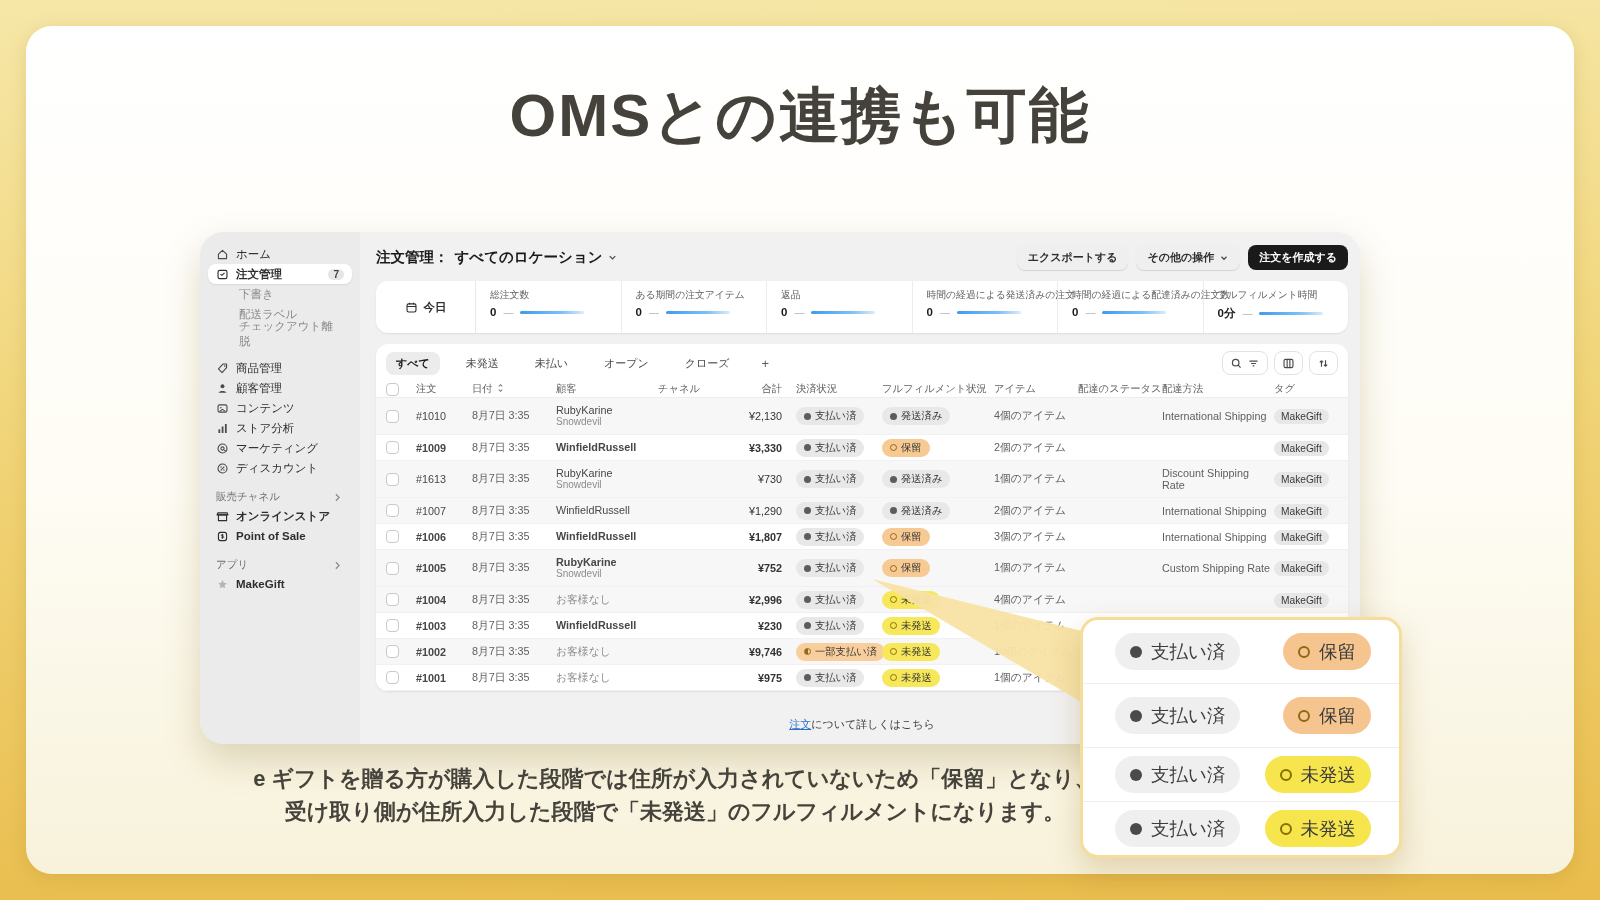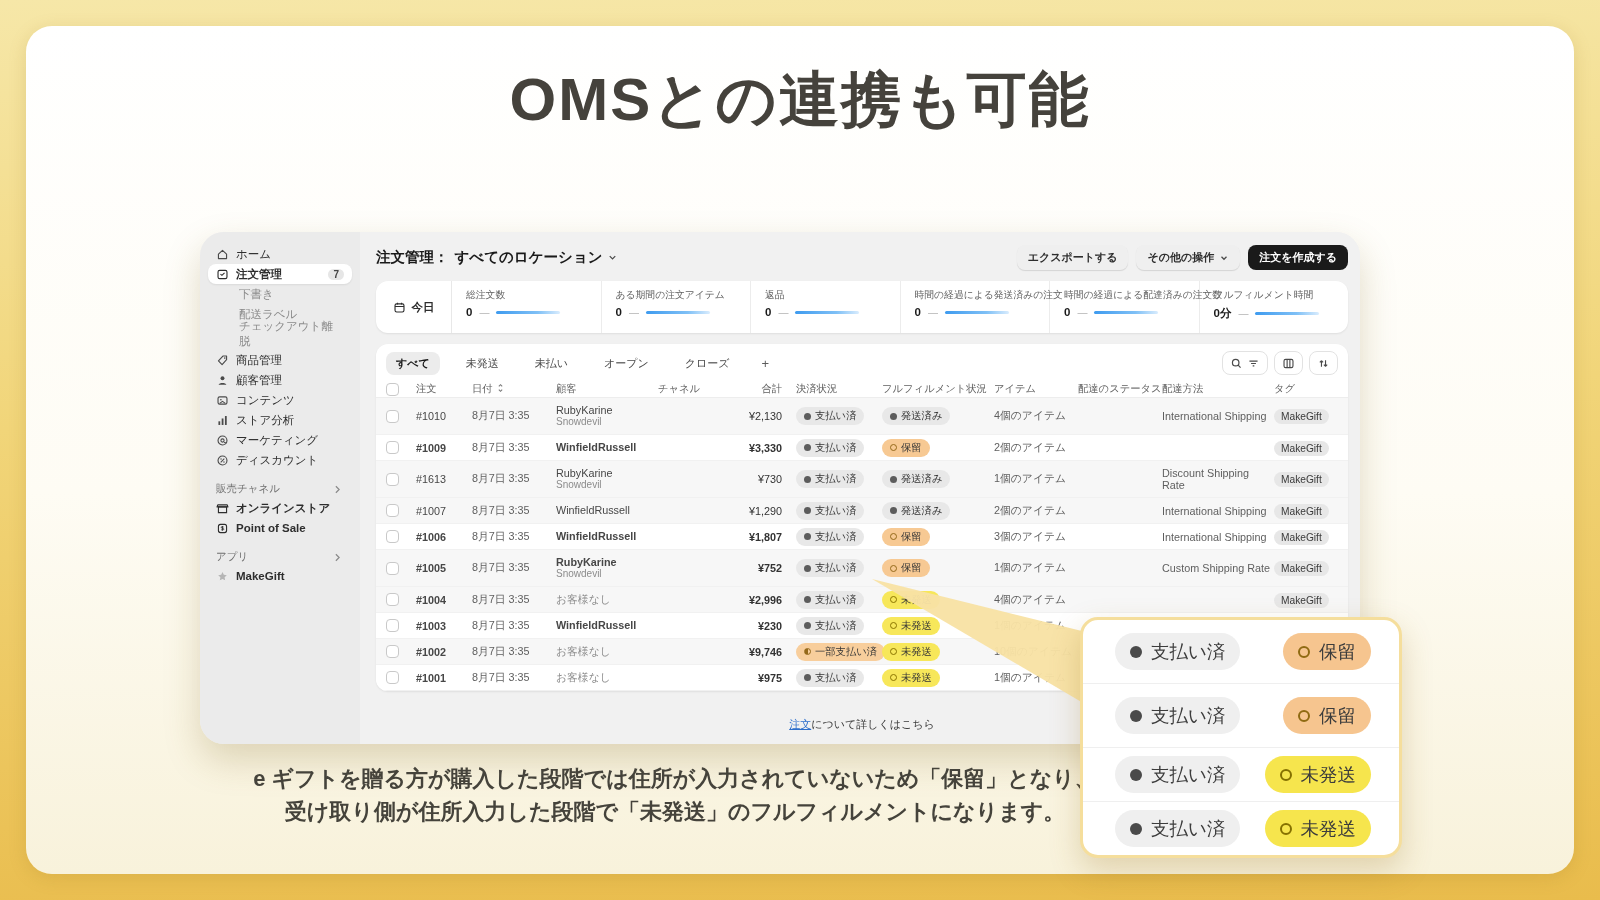--- a/index.html
+++ b/index.html
@@ -3,21 +3,21 @@
 <meta charset="utf-8">
 <style>
   * { margin:0; padding:0; box-sizing:border-box; }
   html,body { width:1600px; height:900px; font-family:"Liberation Sans","DejaVu Sans",sans-serif; }
   body { position:relative; overflow:hidden; background:linear-gradient(178deg,#F6E7A8 0%,#F1D579 45%,#E9BC4C 100%); }
 
   .inner-card { position:absolute; inset:26px; border-radius:26px;
     background:linear-gradient(180deg,#FFFFFF 0%,#FEFCF4 55%,#F8F2DB 100%);
     box-shadow:0 4px 18px rgba(150,110,30,.18); }
 
-  .main-title { position:absolute; left:0; right:0; top:60px; text-align:center;
+  .main-title { position:absolute; left:0; right:0; top:76px; text-align:center;
     font-size:60px; font-weight:800; color:#45423C; letter-spacing:2px; z-index:2; }
 
   
   .admin { position:absolute; left:200px; top:232px; width:1160px; height:512px;
     border-radius:24px; overflow:hidden; display:flex; z-index:1;
     box-shadow:0 16px 36px rgba(120,90,20,.22); background:#F1F1F1; }
 
   
   .sidebar { width:160px; background:#EBEBEB; padding:12px 8px; flex-shrink:0; font-size:11.5px; color:#2E2E2E; }
   .s-item { display:flex; align-items:center; gap:7px; padding:3px 8px; border-radius:8px; height:20px; cursor:default; }
@@ -36,21 +36,21 @@
   .chev { width:11px; height:11px; margin-left:4px; }
   .m-actions { margin-left:auto; display:flex; gap:8px; align-items:center; }
   .btn { border:none; border-radius:8px; padding:5px 11px; font-size:11px; font-weight:600; cursor:pointer;
     font-family:inherit; display:inline-flex; align-items:center; gap:5px; }
   .btn-light { background:#EFEFEF; color:#2E2E2E; box-shadow:0 1px 1px rgba(0,0,0,.12); }
   .btn-dark { background:#1A1A1A; color:#FFFFFF; }
 
   
   .stats { margin-top:11px; background:#FFFFFF; border-radius:12px; box-shadow:0 1px 2px rgba(0,0,0,.08);
     display:flex; align-items:stretch; height:52px; }
-  .today { width:76px; display:flex; align-items:center; justify-content:center; gap:6px;
+  .today { width:100px; display:flex; align-items:center; justify-content:center; gap:6px;
     font-size:11.5px; font-weight:600; color:#2E2E2E; border-right:1px solid #E8E8E8; cursor:pointer; }
   .metric { flex:1; padding:8px 14px 6px; border-right:1px solid #ECECEC; min-width:0; }
   .metric:last-child { border-right:none; }
   .metric .lbl { font-size:9.8px; color:#616161; white-space:nowrap; }
   .vrow { display:flex; align-items:center; gap:7px; margin-top:4px; }
   .vrow .val { font-size:11.5px; font-weight:700; color:#1A1A1A; }
   .vrow .dash { font-size:10px; color:#B3B3B3; }
   .spark { flex:1; max-width:64px; min-width:38px; height:3px; border-radius:2px;
     background:linear-gradient(90deg,#3E9BEF 0%,#7FC0F6 65%,#D9ECFD 100%); }
 
@@ -149,21 +149,21 @@
     </div>
     <div class="s-item s-sub">
         <span>下書き</span>
       </div>
     <div class="s-item s-sub">
         <span>配送ラベル</span>
       </div>
     <div class="s-item s-sub">
         <span>チェックアウト離脱</span>
       </div>
-    <div class="s-item" style="margin-top:6px">
+    <div class="s-item" style="margin-top:14px">
       <span class="s-icon">
           <svg viewBox="0 0 16 16">
             <path d="M8.5 2.5h4.5v4.5L7.5 13 3 8.5z" fill="none" stroke="#4A4A4A" stroke-width="1.4" stroke-linejoin="round"></path>
             <circle cx="10.8" cy="5" r="1" fill="#4A4A4A"></circle>
           </svg>
         </span>
       <span>商品管理</span>
     </div>
     <div class="s-item">
       <span class="s-icon">

